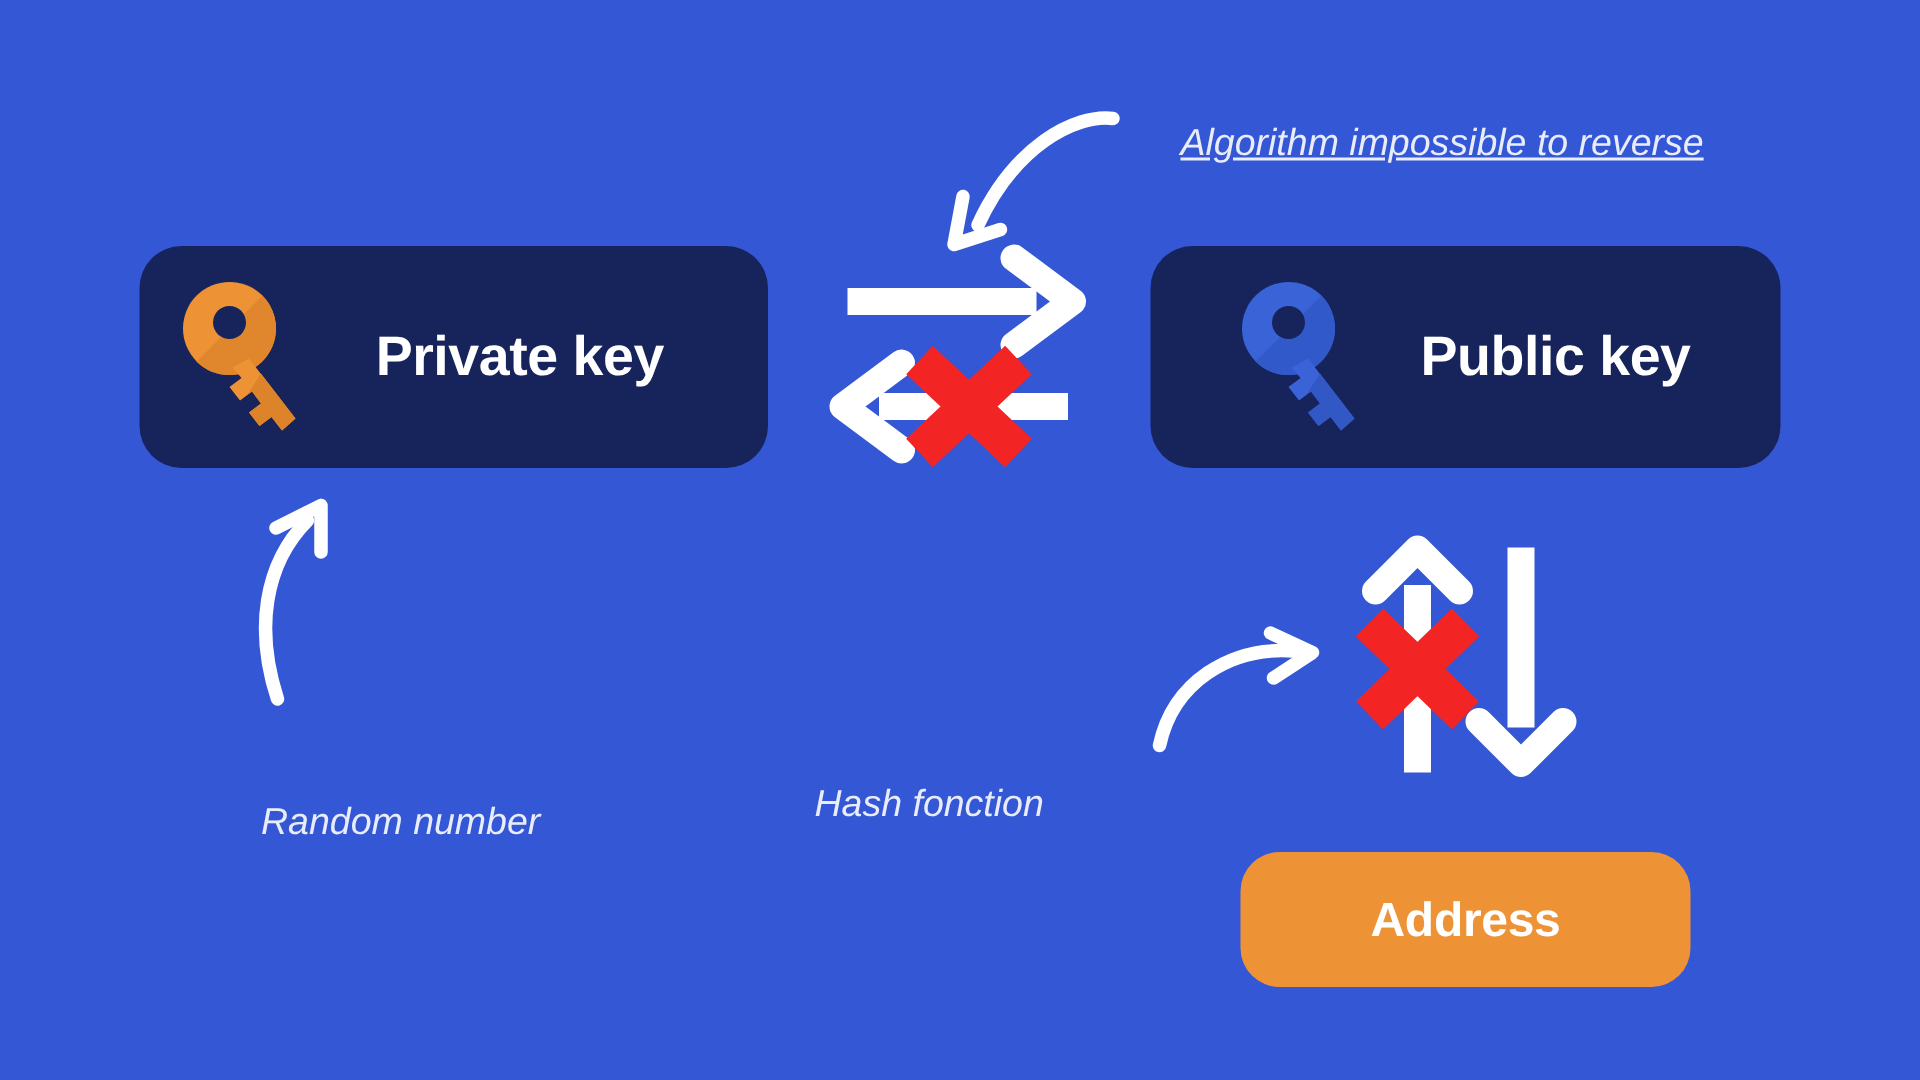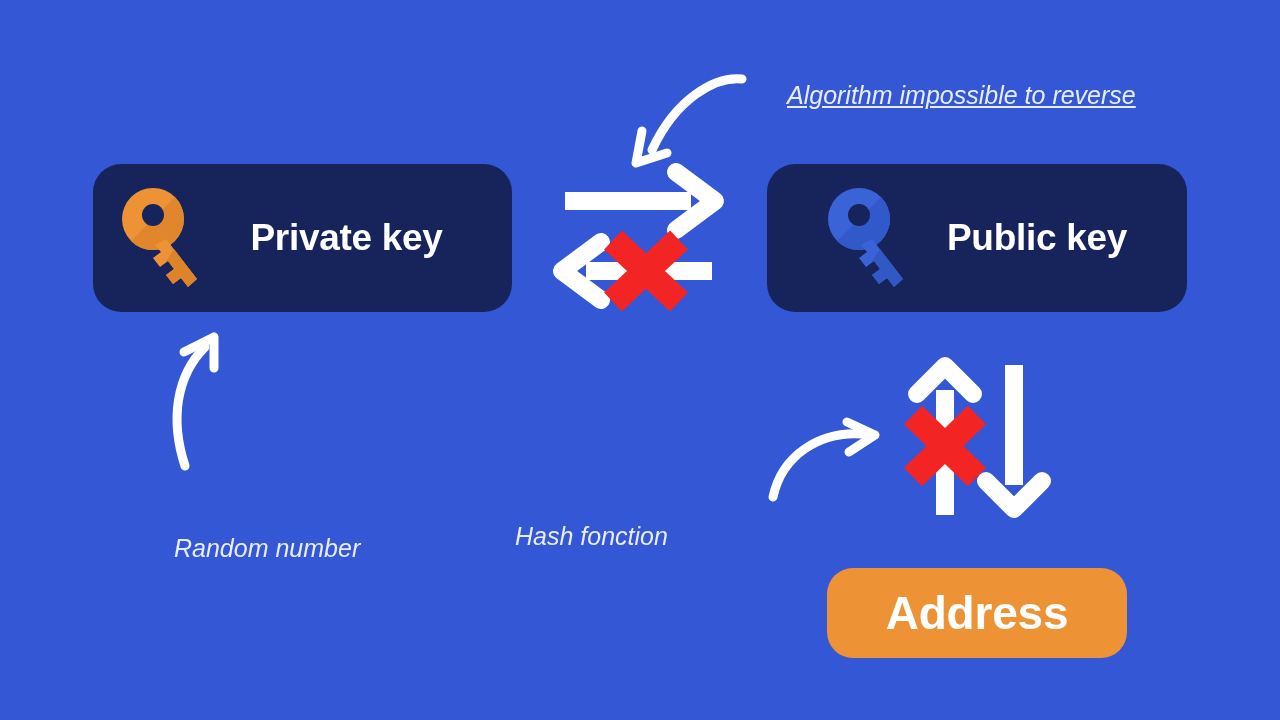--- a/index.html
+++ b/index.html
@@ -68,36 +68,36 @@
     width: 300px;
     height: 90px;
     background: #ee9236;
     border-radius: 26px;
     display: flex;
     align-items: center;
     justify-content: center;
   }
   #address-box .pill-label {
     color: #ffffff;
-    font-size: 46px;
+    font-size: 32px;
     font-weight: bold;
     letter-spacing: -0.2px;
   }
 
   
   .caption {
     position: absolute;
     color: #e9edfb;
     font-style: italic;
     font-size: 25px;
     white-space: nowrap;
   }
   #caption-algorithm { left: 787px; top: 81px; text-decoration: underline; }
   #caption-random    { left: 174px; top: 489px; margin-top: 45px; }
-  #caption-hash      { left: 515px; top: 522px; }
+  #caption-hash      { left: 543px; top: 522px; }
 
   
   .overlay {
     position: absolute;
     left: 0;
     top: 0;
     width: 1280px;
     height: 720px;
     pointer-events: none;
   }

